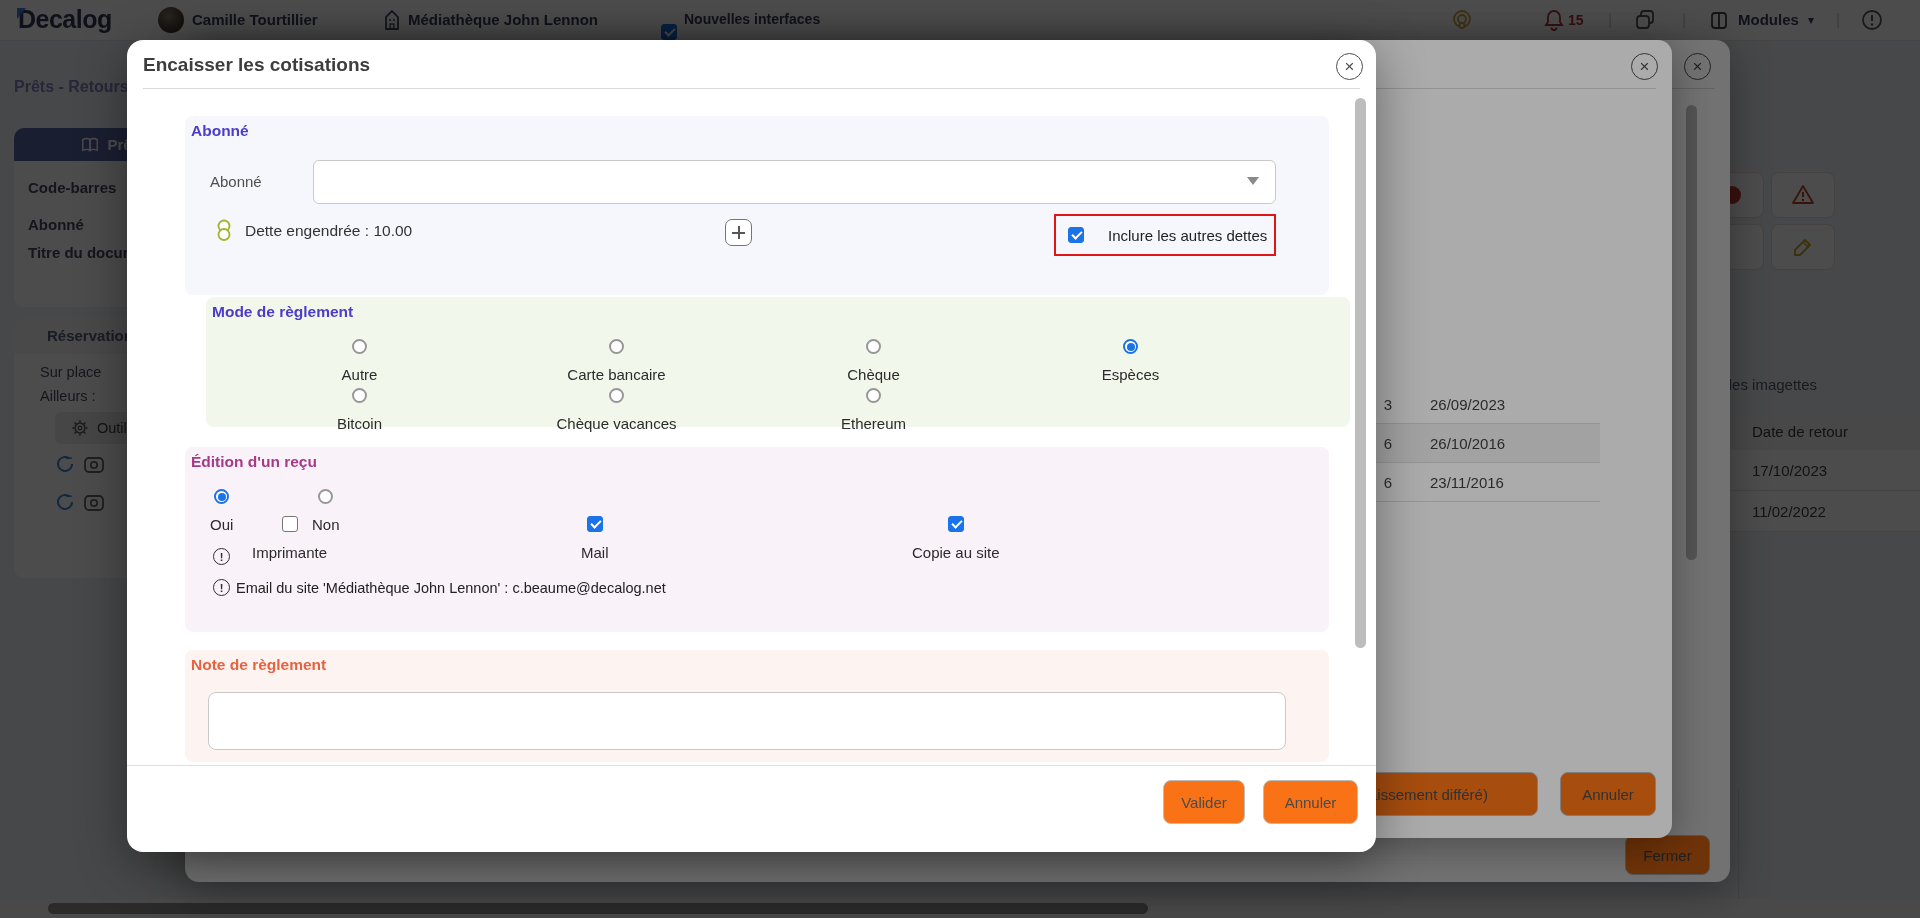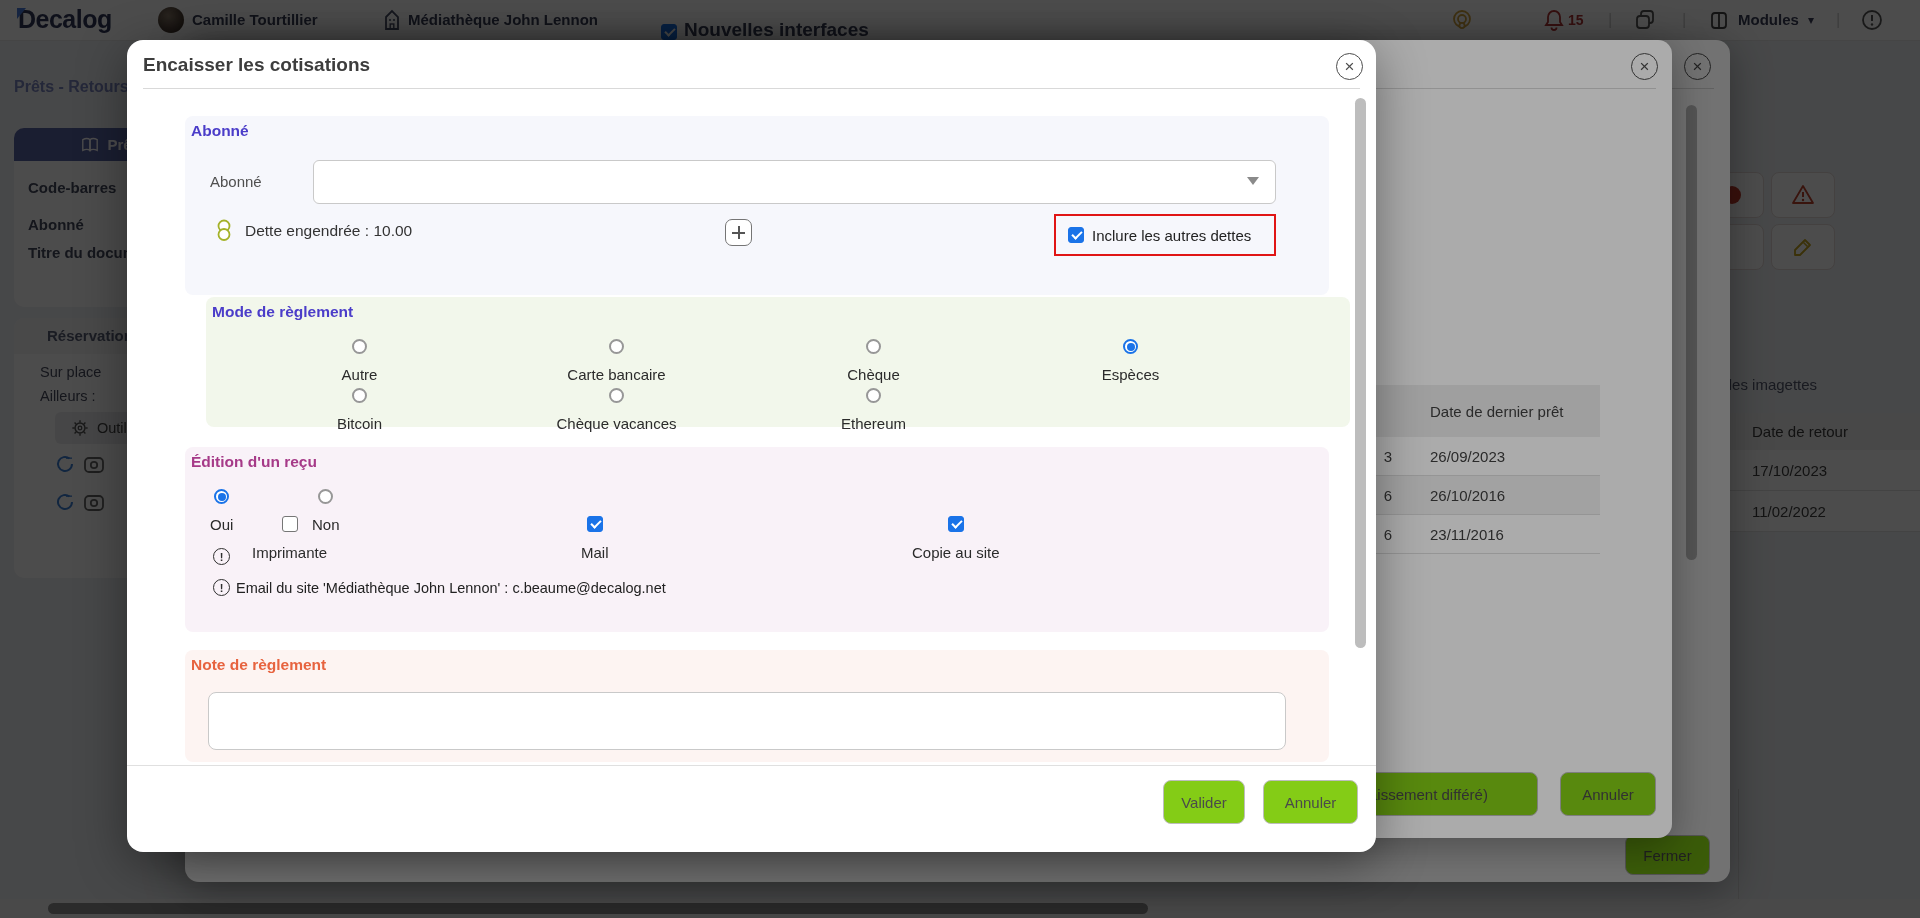--- a/index.html
+++ b/index.html
@@ -38,21 +38,21 @@
   .btable .row{height:40px;display:flex;align-items:center;border-bottom:1px solid #e2e2e2;}
   .icobtn{position:absolute;width:62px;height:44px;background:#fff;border:1px solid #e4d9d7;border-radius:8px;
     display:flex;align-items:center;justify-content:center;}
   
   .dialog{position:absolute;background:#fff;border-radius:14px;box-shadow:0 8px 40px rgba(0,0,0,0.35);}
   .dlg-divider{position:absolute;left:16px;right:16px;top:48px;height:1px;background:#d9d9d9;}
   .close-btn{position:absolute;width:27px;height:27px;border:1.6px solid #4d4d4d;border-radius:50%;box-sizing:border-box;}
   .close-btn::after{content:"×";position:absolute;left:0;right:0;top:-1px;bottom:0;display:flex;align-items:center;justify-content:center;
     font-size:17px;color:#4d4d4d;line-height:1;}
   .vthumb{position:absolute;width:11px;border-radius:6px;background:#bdbdbd;}
-  .btn{background:#84cc16;border:1px solid #bdbdbd;border-radius:8px;font-size:15px;color:#4a4a4a;
+  .btn{background:#f97316;border:1px solid #bdbdbd;border-radius:8px;font-size:15px;color:#4a4a4a;
     display:flex;align-items:center;justify-content:center;box-sizing:border-box;white-space:nowrap;overflow:hidden;}
   
   .ltable{position:absolute;left:990px;top:345px;width:425px;font-size:15px;color:#3f3f3f;}
   .ltable .hd{height:52px;background:#ededed;display:flex;align-items:center;}
   .ltable .row{height:38px;display:flex;align-items:center;border-bottom:1px solid #dedede;}
   .ltable .row.alt{background:#f2f2f2;}
   .ltable .c1{width:255px;text-align:right;padding-right:38px;box-sizing:border-box;}
   
   .modal{position:absolute;left:127px;top:40px;width:1249px;height:812px;background:#fff;border-radius:16px;
     box-shadow:0 12px 50px rgba(0,0,0,0.4);}
@@ -62,21 +62,21 @@
   .opt{display:flex;align-items:center;gap:12px;font-size:15px;color:#2b2b2b;white-space:nowrap;flex-direction:column;}
   .radio{width:15px;height:15px;border:2px solid #979797;border-radius:50%;background:#fff;box-sizing:border-box;display:inline-block;flex:none;position:relative;}
   .radio.sel{border-color:#1a73e8;}
   .radio.sel::after{content:"";position:absolute;inset:1.5px;background:#1a73e8;border-radius:50%;}
   .grid4{position:absolute;left:25px;top:42px;display:grid;grid-template-columns:257px 257px 257px 257px;row-gap:5px;}
   .txtinput{position:absolute;height:44px;border:1px solid #c9c9c9;border-radius:6px;background:#fff;
     font-size:15.5px;color:#333;padding:0 16px;box-sizing:border-box;font-family:inherit;}
   .plusbtn{position:absolute;width:27px;height:27px;border:1.6px solid #757575;border-radius:7px;box-sizing:border-box;background:#fff;}
   .plusbtn::before{content:"";position:absolute;left:6px;right:6px;top:11.5px;height:2px;background:#555;}
   .plusbtn::after{content:"";position:absolute;top:6px;bottom:6px;left:11.5px;width:2px;background:#555;}
-  .redframe{position:absolute;border:2px solid #e01515;display:flex;align-items:center;gap:8px;
+  .redframe{position:absolute;border:2px solid #e01515;display:flex;align-items:center;gap:24px;
     padding-left:12px;box-sizing:border-box;font-size:15px;color:#222;}
   .info-ic{width:17px;height:17px;border:1.6px solid #2e2e2e;border-radius:50%;box-sizing:border-box;flex:none;position:relative;}
   .info-ic::after{content:"!";position:absolute;inset:0;display:flex;align-items:center;justify-content:center;
     font-size:11px;font-weight:700;color:#2e2e2e;}
   .mailline{position:absolute;left:28px;display:flex;align-items:center;gap:6px;font-size:14.5px;color:#222;white-space:nowrap;}
   .chev{position:absolute;right:16px;top:16px;width:0;height:0;border-left:6px solid transparent;border-right:6px solid transparent;border-top:8px solid #8a8a8a;}
   .coins{flex:none;}
   textarea.note{position:absolute;border:1px solid #c9c9c9;border-radius:8px;resize:none;font-family:inherit;font-size:15px;padding:8px 12px;box-sizing:border-box;}
 </style>
 </head>
@@ -92,21 +92,21 @@
       <span class="avatar"></span>
       <span class="tb-name abs" style="left:192px;top:11px;">Camille Tourtillier</span>
       <svg class="abs" style="left:382px;top:8px;" width="20" height="24" viewBox="0 0 20 24">
         <path d="M4 9 L10 3 L16 9 V21 H4 Z" fill="none" stroke="#4a4f66" stroke-width="1.8"></path>
         <circle cx="8" cy="12" r="1" fill="#4a4f66"></circle>
           <circle cx="12" cy="12" r="1" fill="#4a4f66"></circle>
         <rect x="8.2" y="16" width="3.6" height="5" fill="none" stroke="#4a4f66" stroke-width="1.4"></rect>
       </svg>
       <span class="tb-name abs" style="left:408px;top:11px;">Médiathèque John Lennon</span>
       <span class="cb on abs" style="left:661px;top:12px;"></span>
-      <span class="tb-name abs" style="left:684px;top:19px;font-size:19px;">Nouvelles interfaces</span>
+      <span class="tb-name abs" style="left:684px;top:11px;font-size:14px;">Nouvelles interfaces</span>
       <svg class="abs" style="left:1450px;top:8px;" width="24" height="24" viewBox="0 0 24 24">
         <circle cx="12" cy="11" r="8" fill="none" stroke="#cfa13e" stroke-width="1.8"></circle>
         <circle cx="12" cy="11" r="4" fill="none" stroke="#cfa13e" stroke-width="1.8"></circle>
         <circle cx="12" cy="17.5" r="2.6" fill="#fff" stroke="#cfa13e" stroke-width="1.8"></circle>
       </svg>
       <svg class="abs" style="left:1543px;top:8px;" width="22" height="24" viewBox="0 0 22 24">
         <path d="M11 3 a6 6 0 0 1 6 6 v5 l2 3 H3 l2-3 V9 a6 6 0 0 1 6-6 Z" fill="none" stroke="#b03535" stroke-width="1.8"></path>
         <path d="M8.5 19.5 a2.5 2.5 0 0 0 5 0" fill="none" stroke="#b03535" stroke-width="1.8"></path>
       </svg>
       <span class="badge-count abs" style="left:1568px;top:12px;">15</span>
@@ -230,24 +230,20 @@
       <span>Fermer</span>
     </div>
   </div>
 
   <div class="backdrop" style="z-index:4;"></div>
 
   <div class="dialog" style="left:185px;top:40px;width:1487px;height:798px;z-index:5;">
     <div class="close-btn" style="left:1446px;top:13px;"></div>
     <div class="dlg-divider"></div>
     <div class="ltable">
-      <div class="hd">
-        <span class="c1"></span>
-        <span>Date de dernier prêt</span>
-      </div>
       <div class="row">
         <span class="c1">3</span>
         <span>26/09/2023</span>
       </div>
       <div class="row alt">
         <span class="c1">6</span>
         <span>26/10/2016</span>
       </div>
       <div class="row">
         <span class="c1">6</span>

